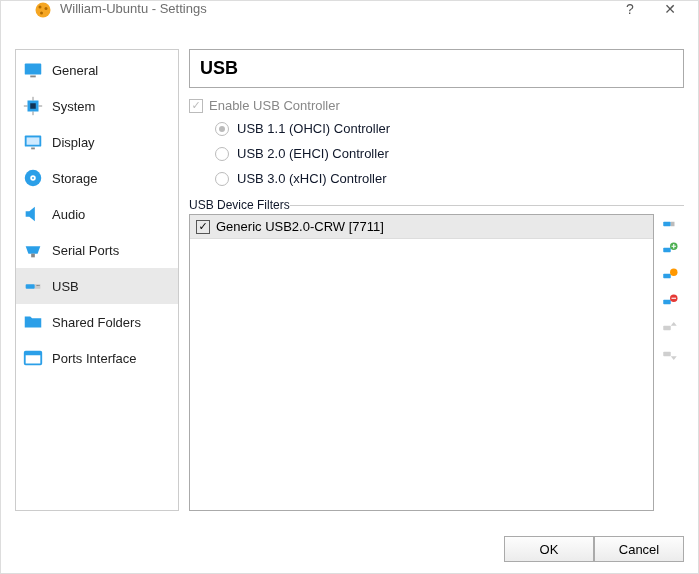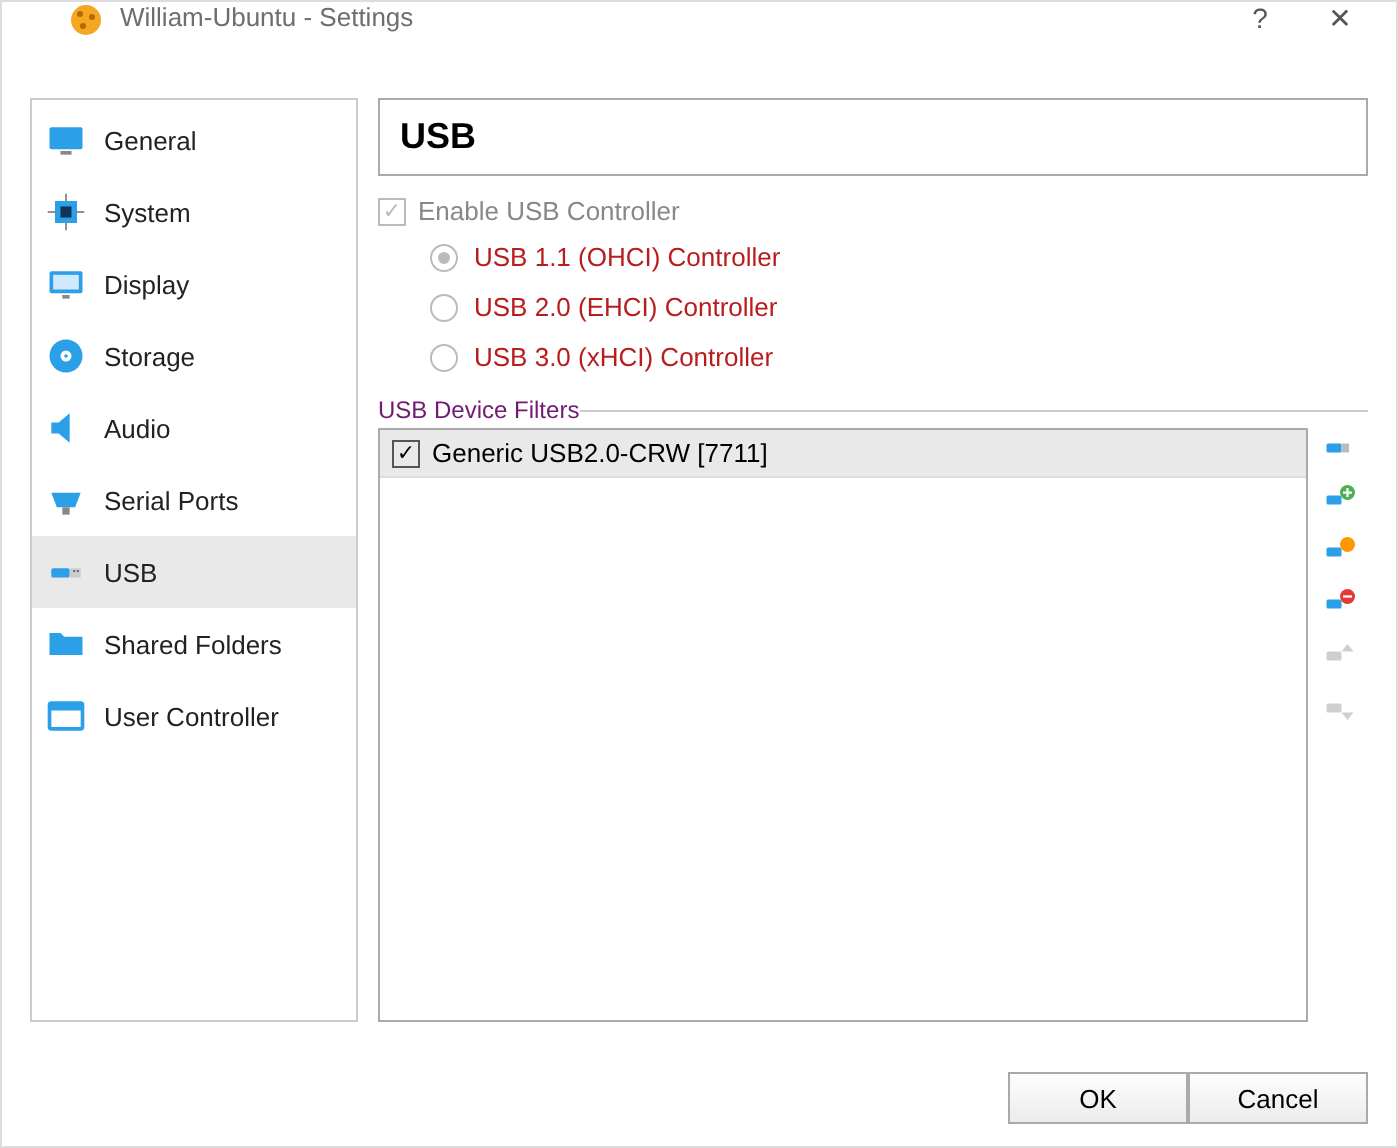--- a/index.html
+++ b/index.html
@@ -12,24 +12,24 @@
   .body { flex: 1; display: flex; padding: 14px; gap: 10px; overflow: hidden; }
   .sidebar { width: 164px; border: 1px solid #ccc; background: #fff; display: flex; flex-direction: column; padding: 2px 0; }
   .side-item { height: 36px; display: flex; align-items: center; padding: 0 6px; font-size: 13px; color: #222; cursor: pointer; gap: 8px; }
   .side-item.selected { background: #e9e9e9; }
   .side-ico { width: 22px; height: 22px; display: flex; align-items: center; justify-content: center; }
   .main { flex: 1; display: flex; flex-direction: column; }
   .header-box { border: 1px solid #aaa; padding: 8px 10px; font-size: 18px; font-weight: 700; margin-bottom: 10px; }
   .checkbox-row { display: flex; align-items: center; gap: 6px; font-size: 13px; color: #888; margin-bottom: 8px; }
   .chk { width: 14px; height: 14px; border: 1px solid #bbb; display: inline-flex; align-items: center; justify-content: center; font-size: 11px; color: #bbb; }
   .radio-group { margin-left: 26px; display: flex; flex-direction: column; gap: 10px; margin-bottom: 12px; }
-  .radio-row { display: flex; align-items: center; gap: 8px; font-size: 13px; color: #b91c1c; }
+  .radio-row { display: flex; align-items: center; gap: 8px; font-size: 13px; color: #0f172a; }
   .radio { width: 14px; height: 14px; border: 1px solid #bbb; border-radius: 50%; display: inline-flex; align-items: center; justify-content: center; }
   .radio .dot { width: 6px; height: 6px; background: #bbb; border-radius: 50%; }
-  .fieldset-label { font-size: 12px; color: #701a75; margin-bottom: 2px; display: flex; align-items: center; gap: 0; }
+  .fieldset-label { font-size: 12px; color: #0f172a; margin-bottom: 2px; display: flex; align-items: center; gap: 0; }
   .fieldset-label .line { flex: 1; height: 1px; background: #ccc; }
   .filter-area { flex: 1; display: flex; gap: 6px; min-height: 0; }
   .filter-list { flex: 1; border: 1px solid #aaa; background: #fff; overflow: auto; }
   .filter-item { display: flex; align-items: center; gap: 6px; padding: 4px 6px; font-size: 13px; background: #e9e9e9; border-bottom: 1px solid #ddd; }
   .filter-item .chk2 { width: 14px; height: 14px; border: 1px solid #555; display: inline-flex; align-items: center; justify-content: center; font-size: 11px; }
   .side-actions { width: 24px; display: flex; flex-direction: column; gap: 6px; }
   .act-btn { width: 20px; height: 20px; display: flex; align-items: center; justify-content: center; cursor: pointer; }
   .footer { height: 48px; display: flex; justify-content: flex-end; align-items: center; padding: 0 14px; }
   .btn { width: 90px; height: 26px; border: 1px solid #aaa; background: linear-gradient(#fdfdfd,#ececec); font-size: 13px; cursor: pointer; }
 </style>
@@ -133,21 +133,21 @@
           </span>
         <span>Shared Folders</span>
       </div>
       <div class="side-item">
         <span class="side-ico">
             <svg width="22" height="22" viewBox="0 0 24 24">
               <rect x="3" y="5" width="18" height="14" rx="1" fill="#fff" stroke="#2b9fe8" stroke-width="2"></rect>
               <rect x="3" y="5" width="18" height="4" fill="#2b9fe8"></rect>
             </svg>
           </span>
-        <span>User Controller</span>
+        <span>Ports Interface</span>
       </div>
     </div>
 
     <div class="main">
       <div class="header-box">USB</div>
 
       <div class="checkbox-row">
         <span class="chk">✓</span>
         <span>Enable USB Controller</span>
       </div>

